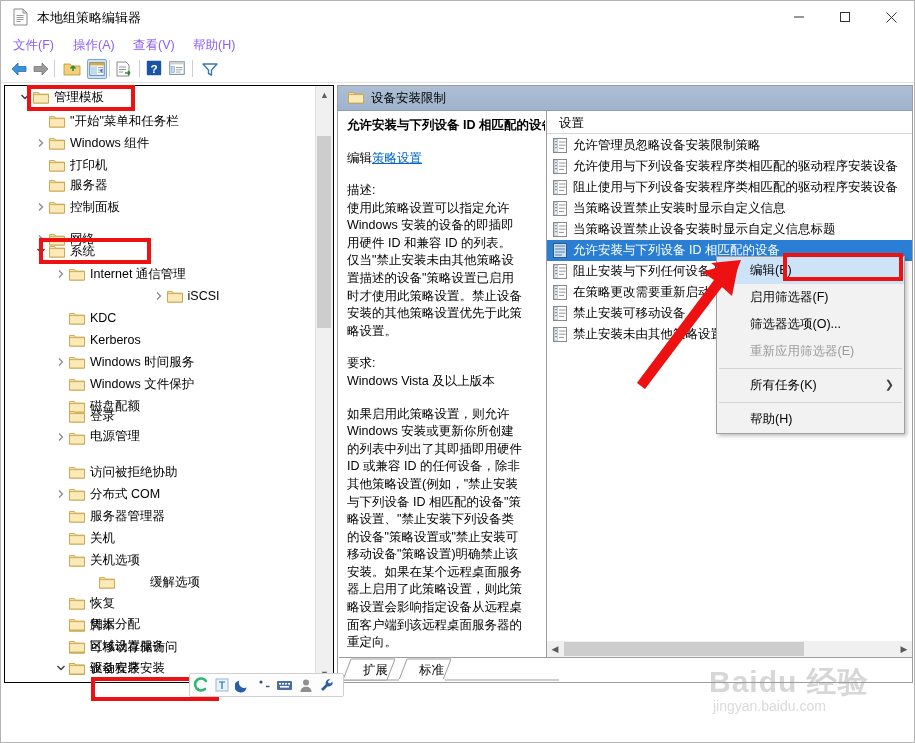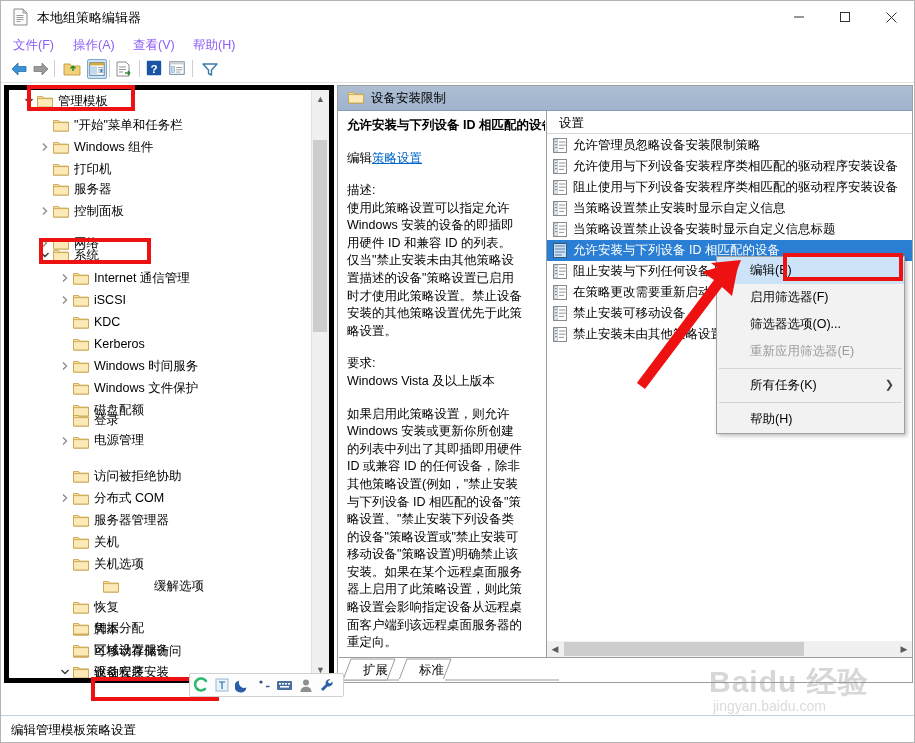--- a/index.html
+++ b/index.html
@@ -28,21 +28,21 @@
 
   
   .toolbar{position:absolute;left:0;top:54px;right:0;height:27px;background:#fff;
            border-bottom:1px solid #e3e3e3;}
   .tb{position:absolute;top:4px;width:20px;height:20px;}
   .tbsep{position:absolute;top:5px;width:1px;height:17px;background:#cfcfcf;}
   .tb.sel{background:#cce3f6;border:1px solid #7ea7cd;box-sizing:border-box;border-radius:2px;}
 
   
   .leftpane{position:absolute;left:3px;top:84px;width:330px;height:598px;
-            background:#fff;border:5px solid #000000;box-sizing:border-box;overflow:hidden;}
+            background:#fff;border:1px solid #000000;box-sizing:border-box;overflow:hidden;}
   .tree{position:absolute;left:0;top:0;width:312px;height:100%;}
   .node{position:absolute;height:22px;left:0;right:0;display:flex;align-items:center;
         font-size:12.5px;color:#000;white-space:nowrap;}
   .exp{width:16px;height:16px;flex:0 0 16px;display:flex;align-items:center;justify-content:center;}
   .fold{width:16px;height:14px;flex:0 0 16px;margin-right:5px;}
   .scroll-v{position:absolute;right:0;top:0;width:17px;bottom:0;background:#f0f0f0;
             border-left:1px solid #e0e0e0;}
   .sc-arrow{width:17px;height:17px;display:flex;align-items:center;justify-content:center;
             color:#606060;font-size:9px;}
   .sc-thumb{position:absolute;left:1px;width:14px;background:#cdcdcd;border-radius:0;}
@@ -308,21 +308,21 @@
             <svg width="10" height="10" viewBox="0 0 10 10">
               <path d="M3 1.5L6.5 5 3 8.5" fill="none" stroke="#8a8a8a" stroke-width="1.3"></path>
             </svg>
           </span>
           <span class="fold"><svg width="16" height="14" viewBox="0 0 16 14">
               <path d="M.5 2.5h5l1.2 1.6H15.5v9H.5z" fill="#f6dda0" stroke="#c79f42" stroke-width=".8"></path>
               <path d="M.5 4.6h15v8.4H.5z" fill="#fbe9b8" stroke="#c79f42" stroke-width=".8"></path>
             </svg></span>
           <span>Internet 通信管理</span>
         </div>
-        <div class="node" style="top: 199px; padding-left: 48px;">
+        <div class="node" style="top: 199px; padding-left: 48px; justify-content: center;">
           <span class="exp">
             <svg width="10" height="10" viewBox="0 0 10 10">
               <path d="M3 1.5L6.5 5 3 8.5" fill="none" stroke="#8a8a8a" stroke-width="1.3"></path>
             </svg>
           </span>
           <span class="fold"><svg width="16" height="14" viewBox="0 0 16 14">
               <path d="M.5 2.5h5l1.2 1.6H15.5v9H.5z" fill="#f6dda0" stroke="#c79f42" stroke-width=".8"></path>
               <path d="M.5 4.6h15v8.4H.5z" fill="#fbe9b8" stroke="#c79f42" stroke-width=".8"></path>
             </svg></span>
           <span>iSCSI</span>
@@ -714,23 +714,20 @@
         <path d="M0 22h220" stroke="#9d9d9d" fill="none"></path>
         <path d="M4 22L12 1h44l-8 21z" fill="#fff" stroke="#9d9d9d" stroke-width="1"></path>
         <path d="M60 22L68 1h44l-8 21z" fill="#fff" stroke="#9d9d9d" stroke-width="1"></path>
         <path d="M60 22h46" stroke="#fff" stroke-width="2" fill="none"></path>
       </svg>
       <div class="tab" style="left:16px">扩展</div>
       <div class="tab" style="left:72px">标准</div>
     </div>
   </div>
 
-  <div class="statusbar">
-    <span>编辑管理模板策略设置</span>
-  </div>
 
   <div class="ctxmenu" id="ctx-host">
       <div class="ctxitem hl">
         <span>编辑(E)</span>
       </div>
       <div class="ctxitem">
         <span>启用筛选器(F)</span>
       </div>
       <div class="ctxitem">
         <span>筛选器选项(O)...</span>

